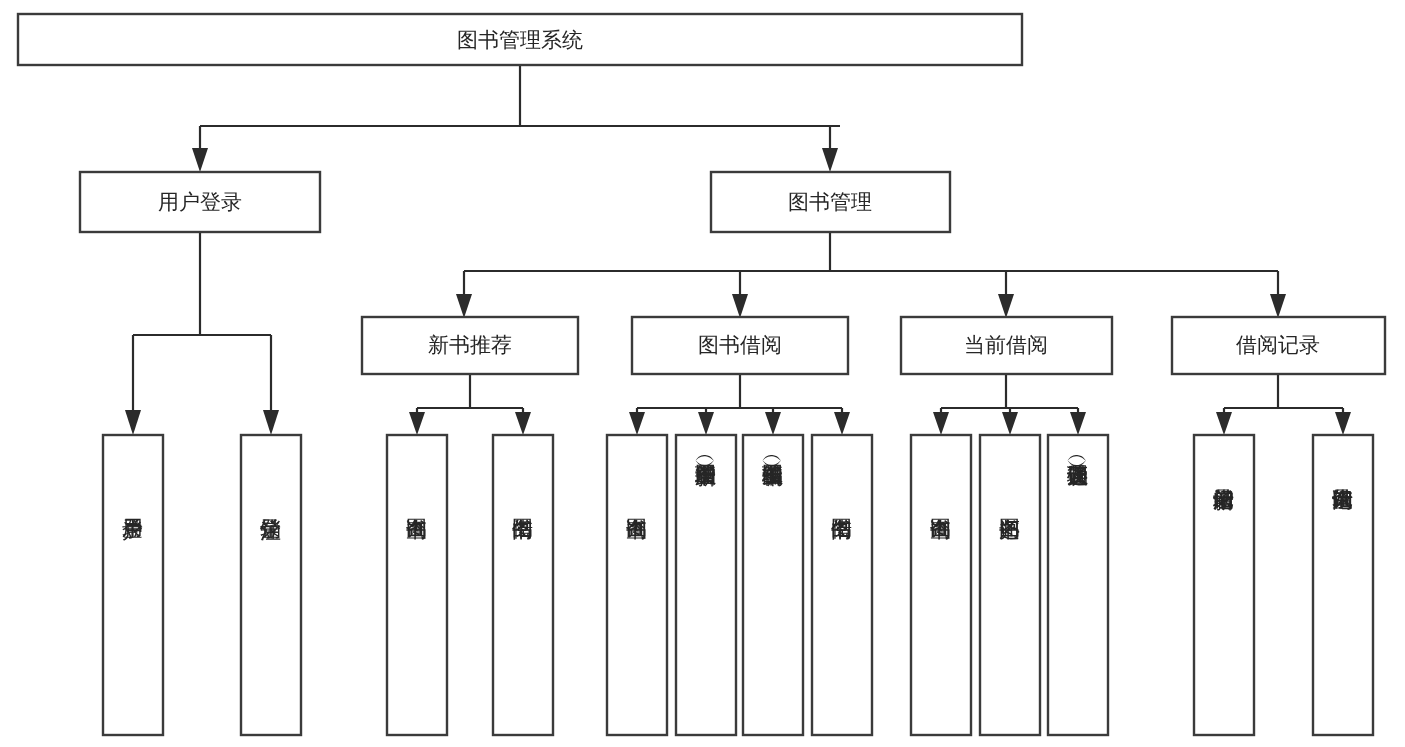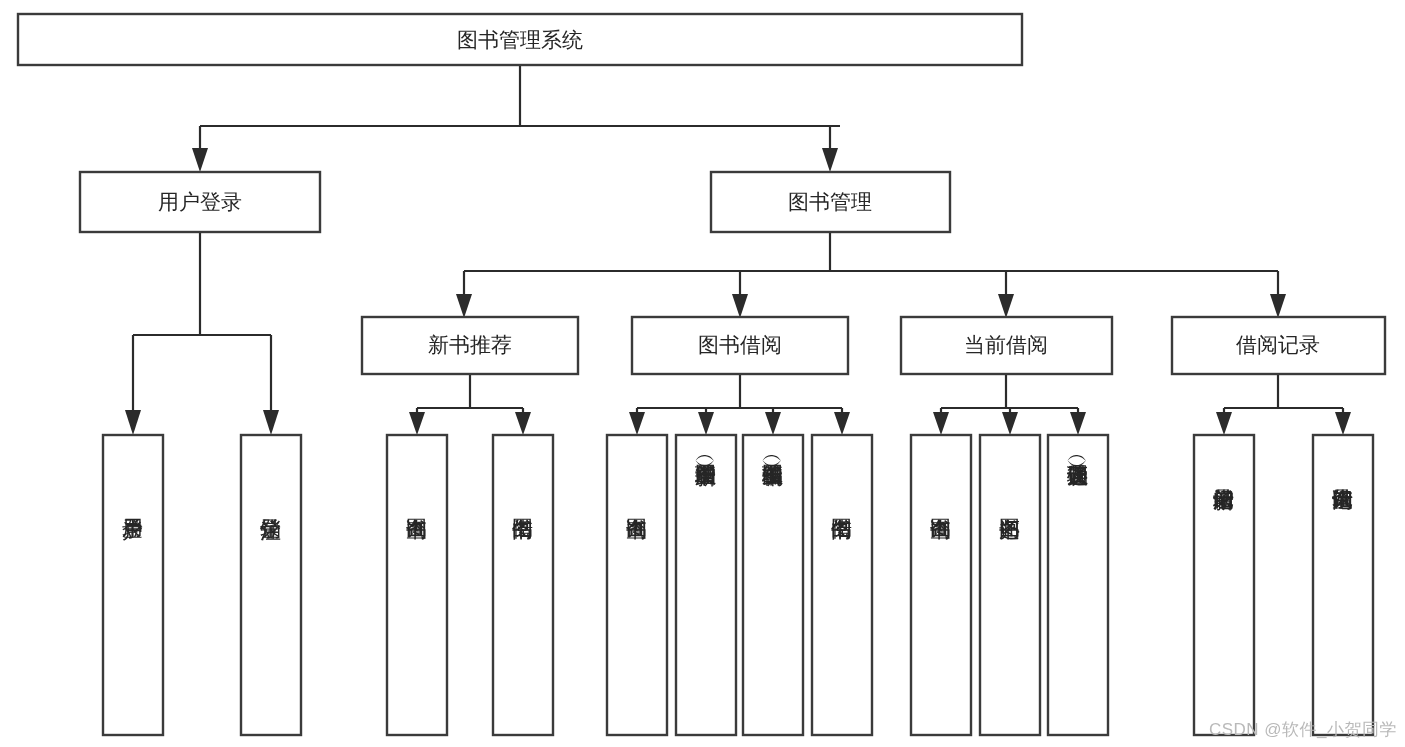--- a/index.html
+++ b/index.html
@@ -216,14 +216,13 @@
     <rect class="node-rect" x="1194" y="435" width="60" height="300"></rect>
     <text class="node-label-vert" x="1224" y="472">新增借阅记录</text>
   </g>
   <g>
     <rect class="node-rect" x="1313" y="435" width="60" height="300"></rect>
     <text class="node-label-vert" x="1343" y="472">查询借阅记录</text>
   </g>
 
 </svg>
 
-<div class="watermark">CSDN @软件_小贺同学</div>
 </div>
 
 </body></html>

